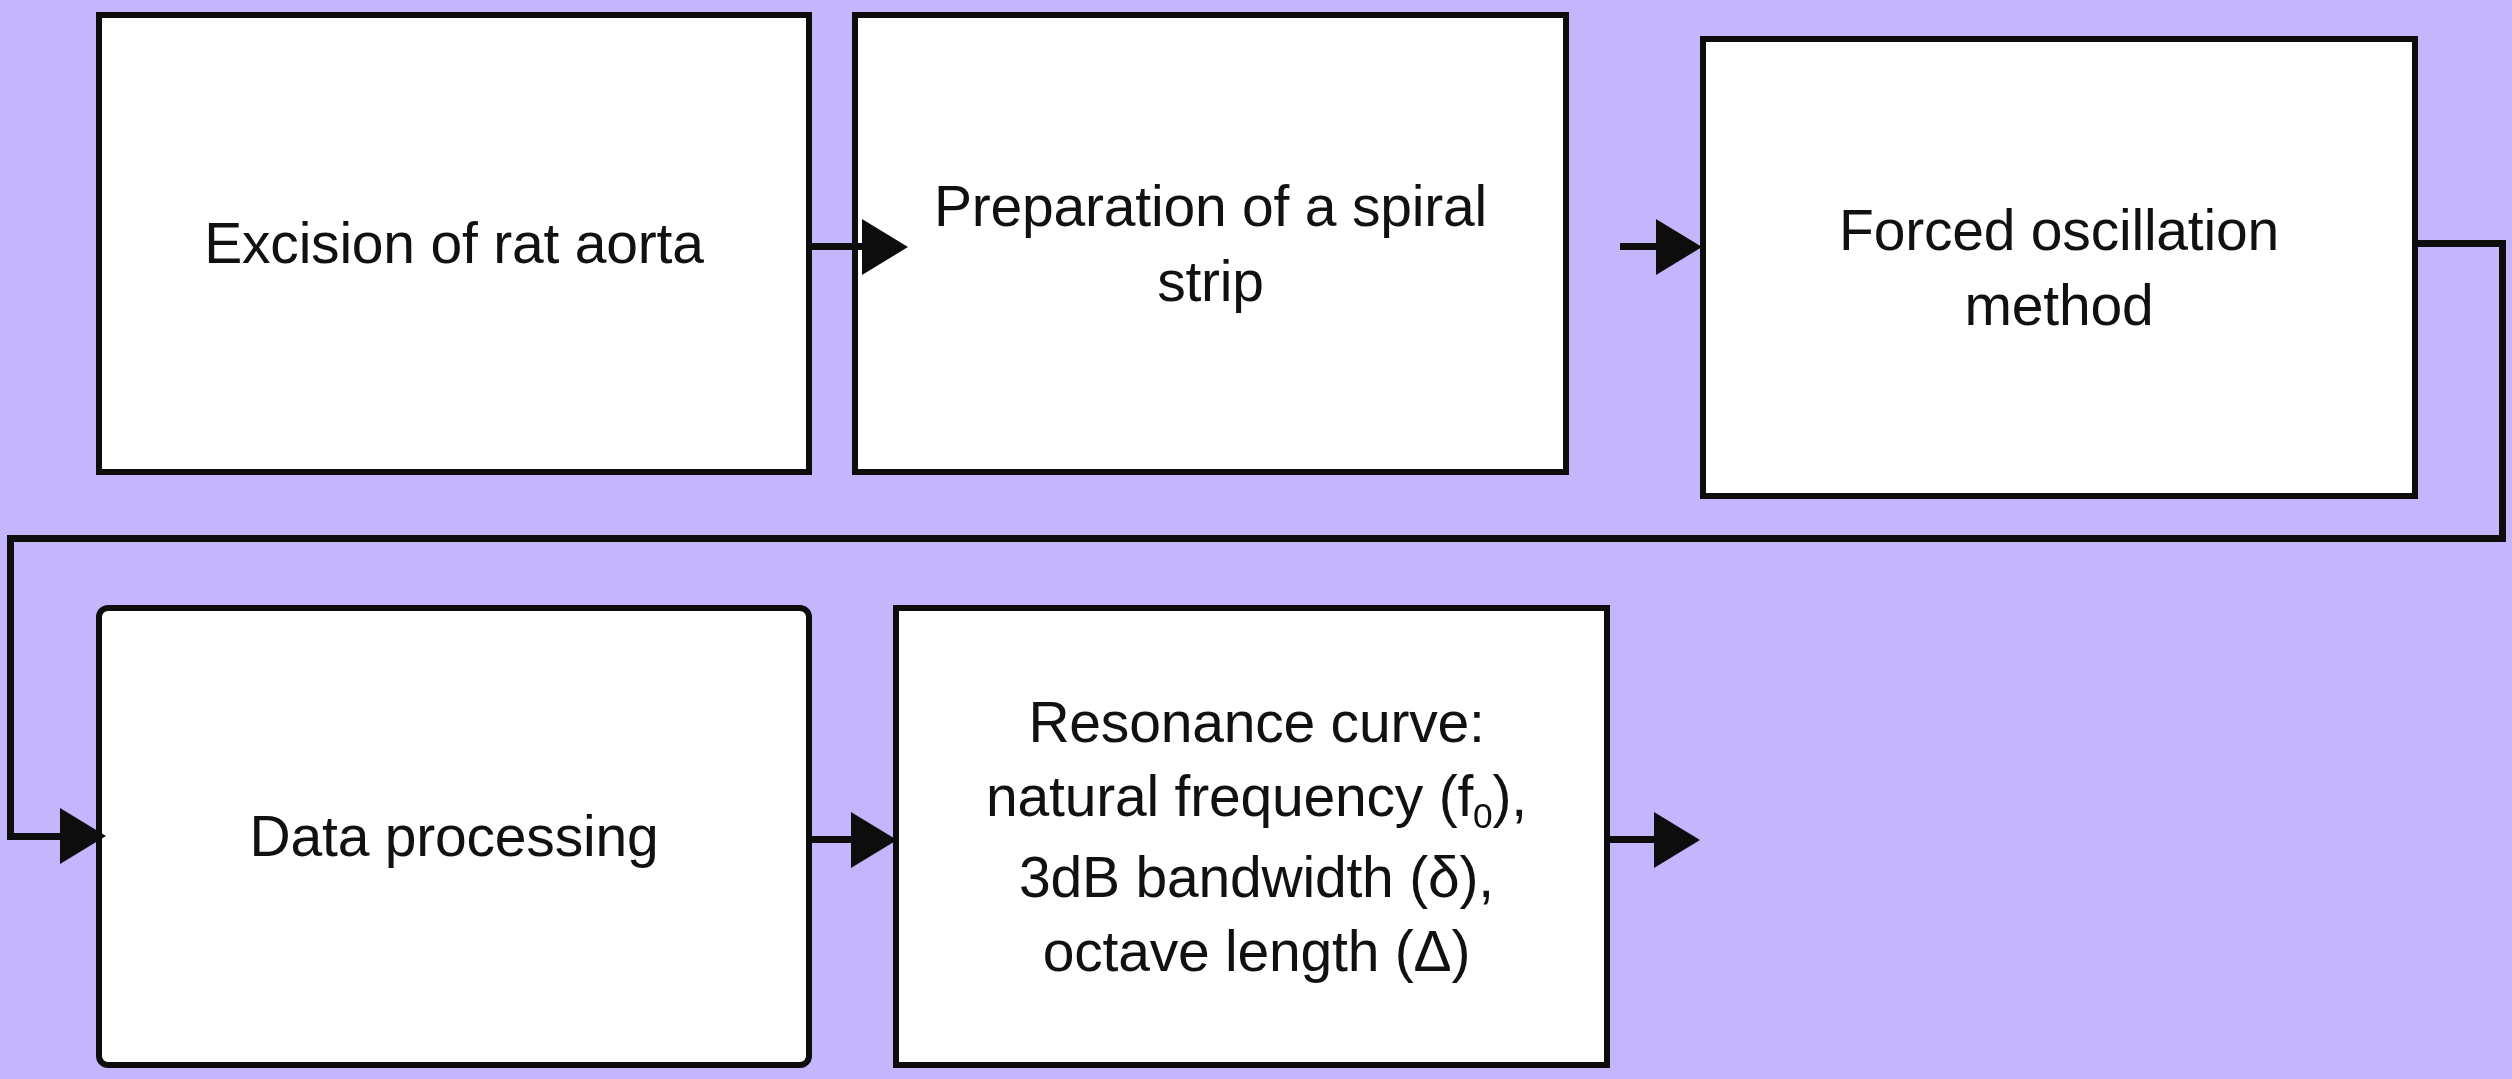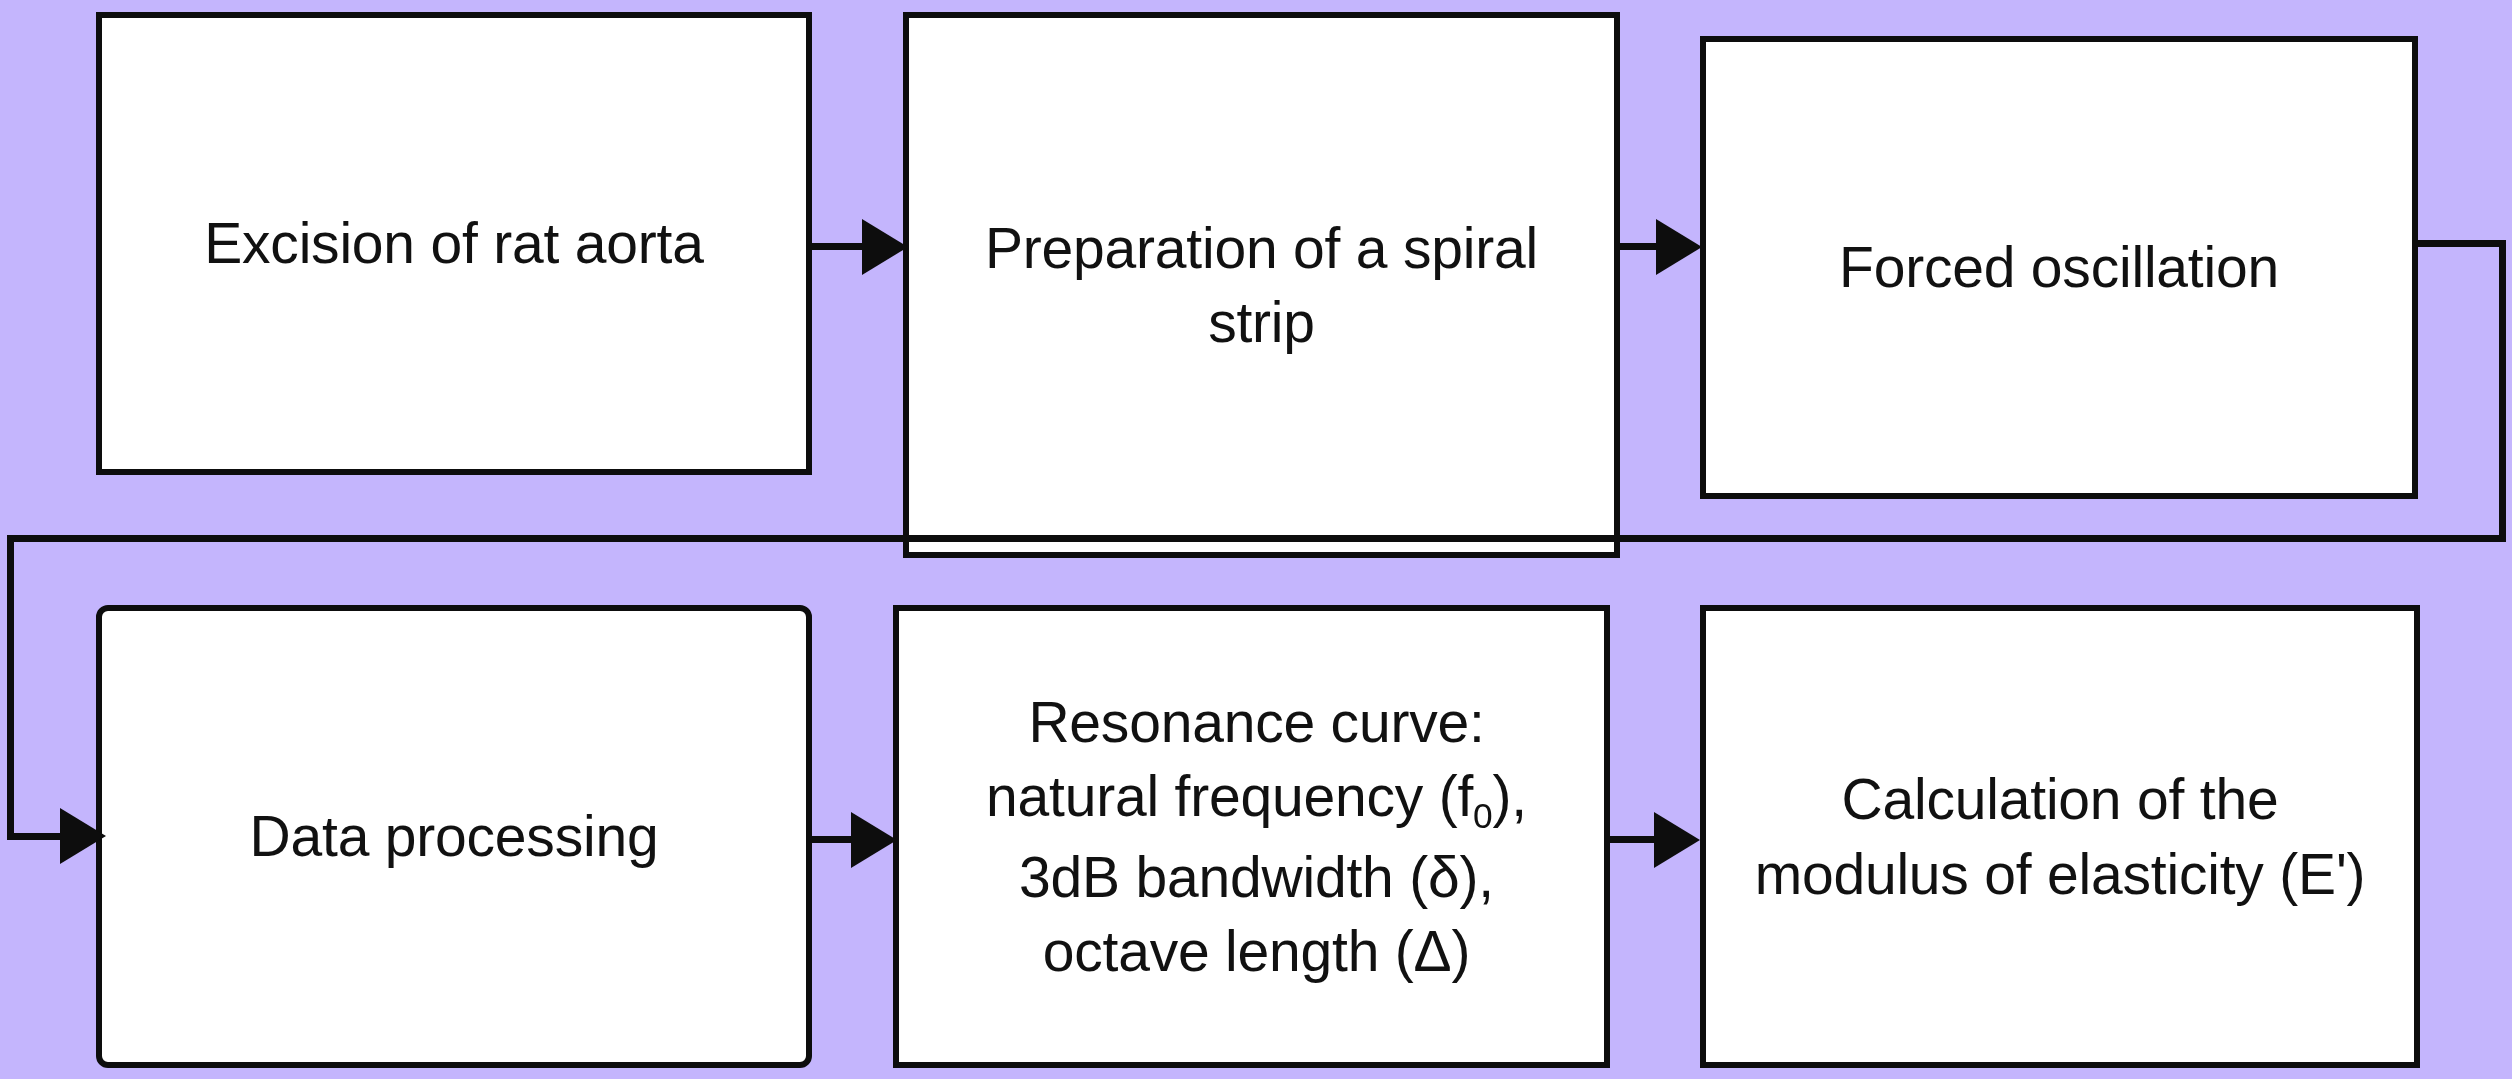--- a/index.html
+++ b/index.html
@@ -28,21 +28,21 @@
     font-size:57px;
     line-height:1.34;
     letter-spacing:-0.2px;
     white-space:pre-line;
     color:#111111;
   }
   .node.compact .label{line-height:1.30;}
 
   
   #node-excision      { left:96px;  top:12px;   width:716px; height:463px; }
-  #node-spiral        { left:903px; top:12px;   width:717px; height:546px; }
+  #node-spiral        { left:852px; top:12px;   width:717px; height:463px; }
   #node-forced        { left:1700px;top:12px;   width:718px; height:463px;margin-top:24px; }
   #node-dataproc      { left:96px;  top:605px;  width:716px; height:463px;border-radius:12px; }
   #node-resonance     { left:893px; top:605px;  width:717px; height:463px;padding-left:24px; }
   #node-modulus       { left:1700px;top:605px;  width:720px; height:463px; }
 
   
   .conn{position:absolute;}
   .hline{position:absolute;height:7px;background:#0d0d0d;}
   .vline{position:absolute;width:7px;background:#0d0d0d;}
   .arrowhead{
@@ -88,34 +88,31 @@
 
   <div class="node" id="node-excision">
     <span class="label">Excision of rat aorta</span>
   </div>
 
   <div class="node compact" id="node-spiral">
     <span class="label"><span>Preparation of a spiral</span><br><span>strip</span></span>
   </div>
 
   <div class="node compact" id="node-forced">
-    <span class="label"><span>Forced oscillation</span><br></span>
+    <span class="label"><span>Forced oscillation</span><br><span>method</span></span>
   </div>
 
   <div class="node" id="node-dataproc">
     <span class="label">Data processing</span>
   </div>
 
   <div class="node compact" id="node-resonance">
     <span class="label"><span>Resonance curve:</span><br><span>natural frequency (f</span><sub style="font-size:0.62em;">0</sub><span>),</span><br><span>3dB bandwidth (δ),</span><br><span>octave length (Δ)</span></span>
   </div>
 
-  <div class="node compact" id="node-modulus">
-    <span class="label"><span>Calculation of the</span><br><span>modulus of elasticity (E')</span></span>
-  </div>
 
   <div class="conn" id="arrow-1-2">
     <div class="hline"></div>
     <div class="arrowhead"></div>
   </div>
 
   <div class="conn" id="arrow-2-3">
     <div class="hline"></div>
     <div class="arrowhead"></div>
   </div>

